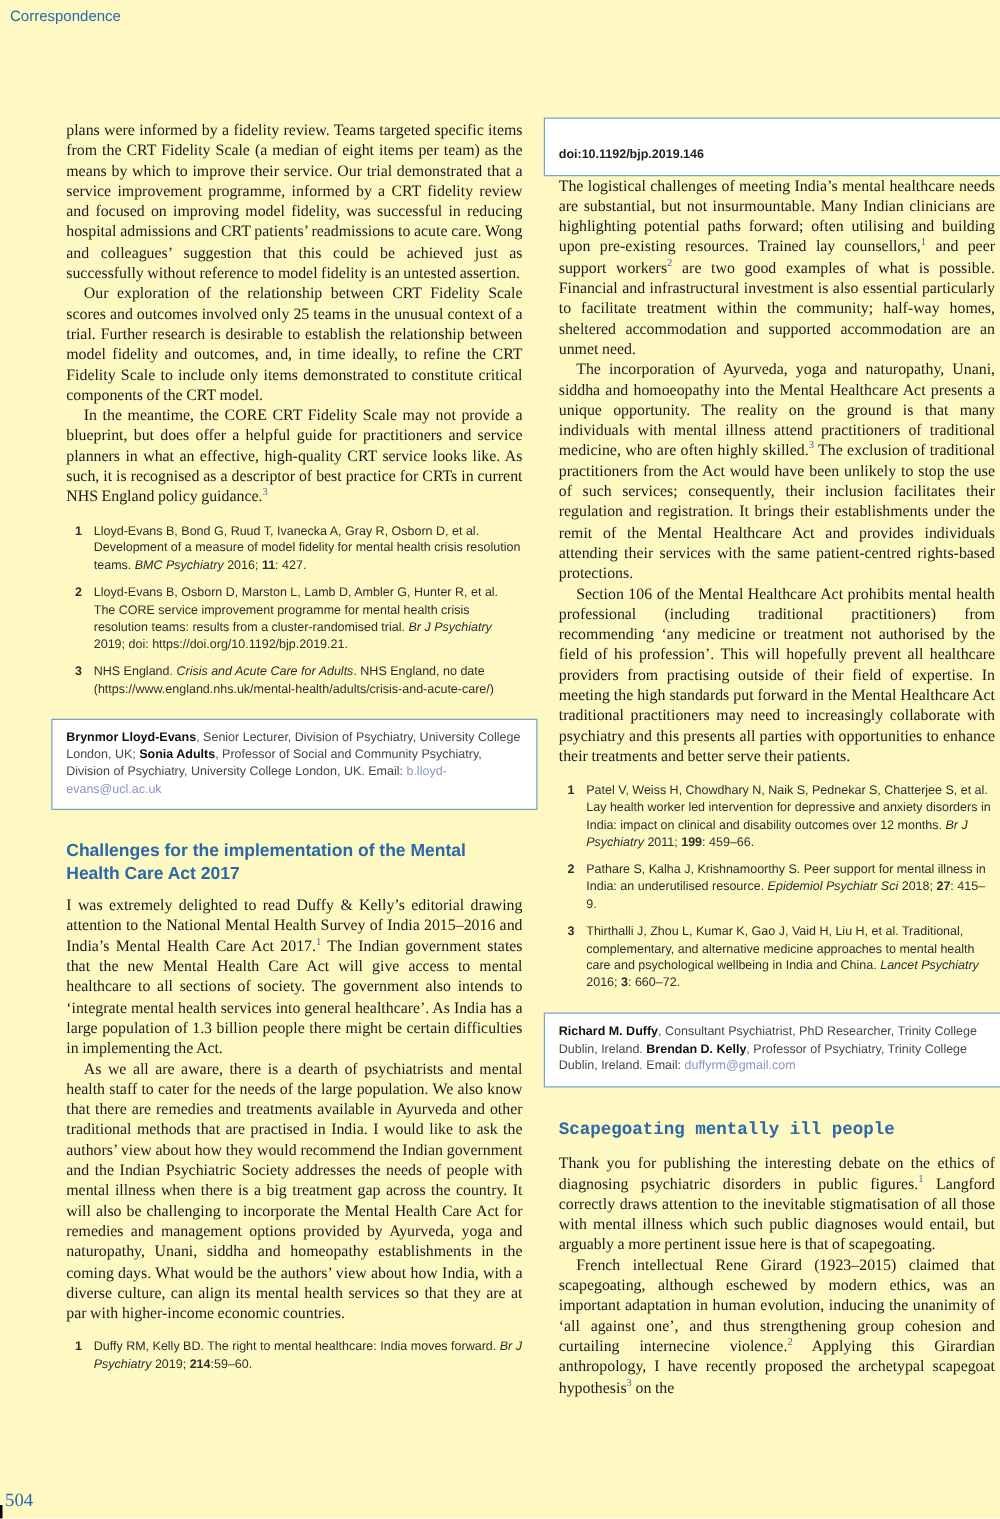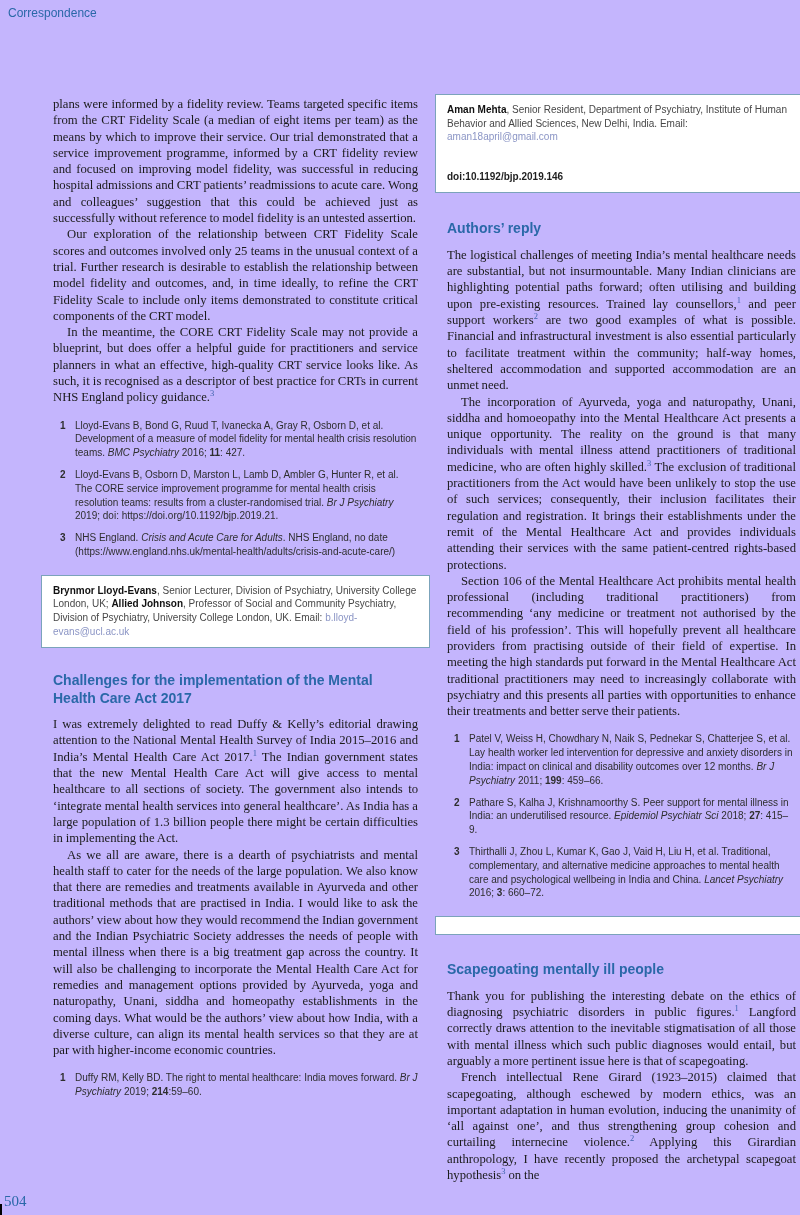--- a/index.html
+++ b/index.html
@@ -8,21 +8,21 @@
     --cite:#3f63ae;
     --border:#7ba3bb;
     --body:#1b1b1b;
     --small:#474747;
   }
   *{box-sizing:border-box;margin:0;padding:0;}
   html,body{background:#ffffff;}
   .page{
     position:relative;
     width:800px;height:1215px;
-    background:#c4b5fd;
+    background:#fef9c3;
     overflow:hidden;
     font-family:"Liberation Serif","DejaVu Serif",serif;
   }
   .running-head{
     position:absolute;left:8px;top:6px;
     font-family:"Liberation Sans","DejaVu Sans",sans-serif;
     font-size:12px;color:var(--blue);
   }
   .columns{
     position:absolute;left:53px;top:96px;width:743px;
@@ -58,28 +58,28 @@
   .author-box{
     margin:16px -12px 0 -12px;
     border:1.4px solid var(--border);
     padding:8px 11px 9px 11px;
     font-family:"Liberation Sans","DejaVu Sans",sans-serif;
     font-size:10px;line-height:13.6px;color:var(--small);
     background:#ffffff;
   }
   .author-box strong{color:#111111;}
   .box-doi{
-    margin-top:26px;font-weight:bold;color:#1f1f1f;
+    margin-top:14px;font-weight:bold;color:#1f1f1f;
   }
   .email-link{color:var(--link);}
   em{}
   strong{font-weight:bold;}
   .mt-title-gap{margin-top:24px;}
   .mt-reply-gap{margin-top:27px;}
-  .mt-scape-gap{margin-top:26px;}
+  .mt-scape-gap{margin-top:26px;font-family:Liberation Mono, monospace;}
   .mt-box-first{margin-top:0;}
   .page-number{
     position:absolute;left:4px;top:1193px;
     font-family:Liberation Serif, serif;
     font-size:15px;color:var(--blue);
   }
   .trim-mark{
     position:absolute;left:0;top:1204px;width:1.5px;height:11px;
     background:#000000;
   }
@@ -108,45 +108,43 @@
           <span class="ref-num">2</span>
           <span class="ref-text">Lloyd-Evans B, Osborn D, Marston L, Lamb D, Ambler G, Hunter R, et al. The CORE service improvement programme for mental health crisis resolution teams: results from a cluster-randomised trial. <em>Br J Psychiatry</em> 2019; doi: https://doi.org/10.1192/bjp.2019.21.</span>
         </div>
         <div class="ref">
           <span class="ref-num">3</span>
           <span class="ref-text">NHS England. <em>Crisis and Acute Care for Adults</em>. NHS England, no date (https://www.england.nhs.uk/mental-health/adults/crisis-and-acute-care/)</span>
         </div>
       </div>
 
       <div class="author-box">
-        <div class="box-aff"><strong>Brynmor Lloyd-Evans</strong>, Senior Lecturer, Division of Psychiatry, University College London, UK; <strong>Allied Johnson</strong>, Professor of Social and Community Psychiatry, Division of Psychiatry, University College London, UK. Email: <span class="email-link">b.lloyd-evans@ucl.ac.uk</span></div>
+        <div class="box-aff"><strong>Brynmor Lloyd-Evans</strong>, Senior Lecturer, Division of Psychiatry, University College London, UK; <strong>Sonia Adults</strong>, Professor of Social and Community Psychiatry, Division of Psychiatry, University College London, UK. Email: <span class="email-link">b.lloyd-evans@ucl.ac.uk</span></div>
       </div>
 
       <h2 class="section-title mt-title-gap">Challenges for the implementation of the Mental Health Care Act 2017</h2>
 
       <p class="body-p">I was extremely delighted to read Duffy &amp; Kelly’s editorial drawing attention to the National Mental Health Survey of India 2015–2016 and India’s Mental Health Care Act 2017.<sup class="cite">1</sup> The Indian government states that the new Mental Health Care Act will give access to mental healthcare to all sections of society. The government also intends to ‘integrate mental health services into general healthcare’. As India has a large population of 1.3 billion people there might be certain difficulties in implementing the Act.</p>
       <p class="body-p indent">As we all are aware, there is a dearth of psychiatrists and mental health staff to cater for the needs of the large population. We also know that there are remedies and treatments available in Ayurveda and other traditional methods that are practised in India. I would like to ask the authors’ view about how they would recommend the Indian government and the Indian Psychiatric Society addresses the needs of people with mental illness when there is a big treatment gap across the country. It will also be challenging to incorporate the Mental Health Care Act for remedies and management options provided by Ayurveda, yoga and naturopathy, Unani, siddha and homeopathy establishments in the coming days. What would be the authors’ view about how India, with a diverse culture, can align its mental health services so that they are at par with higher-income economic countries.</p>
 
       <div class="ref-list">
         <div class="ref">
           <span class="ref-num">1</span>
           <span class="ref-text">Duffy RM, Kelly BD. The right to mental healthcare: India moves forward. <em>Br J Psychiatry</em> 2019; <strong>214</strong>:59–60.</span>
         </div>
       </div>
 
     </div>
 
     <div class="col-right">
 
       <div class="author-box mt-box-first">
-        <div class="box-aff"><strong>Aman Mehta</strong>, Senior Resident, Department of Psychiatry, Institute of Human Behavior and Allied Sciences, New Delhi, India. Email: <span class="email-link">aman18april@gmail.com</span></div>
         <div class="box-doi">doi:10.1192/bjp.2019.146</div>
       </div>
 
-      <h2 class="section-title mt-reply-gap">Authors’ reply</h2>
 
       <p class="body-p">The logistical challenges of meeting India’s mental healthcare needs are substantial, but not insurmountable. Many Indian clinicians are highlighting potential paths forward; often utilising and building upon pre-existing resources. Trained lay counsellors,<sup class="cite">1</sup> and peer support workers<sup class="cite">2</sup> are two good examples of what is possible. Financial and infrastructural investment is also essential particularly to facilitate treatment within the community; half-way homes, sheltered accommodation and supported accommodation are an unmet need.</p>
       <p class="body-p indent">The incorporation of Ayurveda, yoga and naturopathy, Unani, siddha and homoeopathy into the Mental Healthcare Act presents a unique opportunity. The reality on the ground is that many individuals with mental illness attend practitioners of traditional medicine, who are often highly skilled.<sup class="cite">3</sup> The exclusion of traditional practitioners from the Act would have been unlikely to stop the use of such services; consequently, their inclusion facilitates their regulation and registration. It brings their establishments under the remit of the Mental Healthcare Act and provides individuals attending their services with the same patient-centred rights-based protections.</p>
       <p class="body-p indent">Section 106 of the Mental Healthcare Act prohibits mental health professional (including traditional practitioners) from recommending ‘any medicine or treatment not authorised by the field of his profession’. This will hopefully prevent all healthcare providers from practising outside of their field of expertise. In meeting the high standards put forward in the Mental Healthcare Act traditional practitioners may need to increasingly collaborate with psychiatry and this presents all parties with opportunities to enhance their treatments and better serve their patients.</p>
 
       <div class="ref-list">
         <div class="ref">
           <span class="ref-num">1</span>
           <span class="ref-text">Patel V, Weiss H, Chowdhary N, Naik S, Pednekar S, Chatterjee S, et al. Lay health worker led intervention for depressive and anxiety disorders in India: impact on clinical and disability outcomes over 12 months. <em>Br J Psychiatry</em> 2011; <strong>199</strong>: 459–66.</span>
         </div>
@@ -154,20 +152,21 @@
           <span class="ref-num">2</span>
           <span class="ref-text">Pathare S, Kalha J, Krishnamoorthy S. Peer support for mental illness in India: an underutilised resource. <em>Epidemiol Psychiatr Sci</em> 2018; <strong>27</strong>: 415–9.</span>
         </div>
         <div class="ref">
           <span class="ref-num">3</span>
           <span class="ref-text">Thirthalli J, Zhou L, Kumar K, Gao J, Vaid H, Liu H, et al. Traditional, complementary, and alternative medicine approaches to mental health care and psychological wellbeing in India and China. <em>Lancet Psychiatry</em> 2016; <strong>3</strong>: 660–72.</span>
         </div>
       </div>
 
       <div class="author-box">
+        <div class="box-aff"><strong>Richard M. Duffy</strong>, Consultant Psychiatrist, PhD Researcher, Trinity College Dublin, Ireland. <strong>Brendan D. Kelly</strong>, Professor of Psychiatry, Trinity College Dublin, Ireland. Email: <span class="email-link">duffyrm@gmail.com</span></div>
       </div>
 
       <h2 class="section-title mt-scape-gap">Scapegoating mentally ill people</h2>
 
       <p class="body-p">Thank you for publishing the interesting debate on the ethics of diagnosing psychiatric disorders in public figures.<sup class="cite">1</sup> Langford correctly draws attention to the inevitable stigmatisation of all those with mental illness which such public diagnoses would entail, but arguably a more pertinent issue here is that of scapegoating.</p>
       <p class="body-p indent">French intellectual Rene Girard (1923–2015) claimed that scapegoating, although eschewed by modern ethics, was an important adaptation in human evolution, inducing the unanimity of ‘all against one’, and thus strengthening group cohesion and curtailing internecine violence.<sup class="cite">2</sup> Applying this Girardian anthropology, I have recently proposed the archetypal scapegoat hypothesis<sup class="cite">3</sup> on the</p>
 
     </div>
   </div>
 

